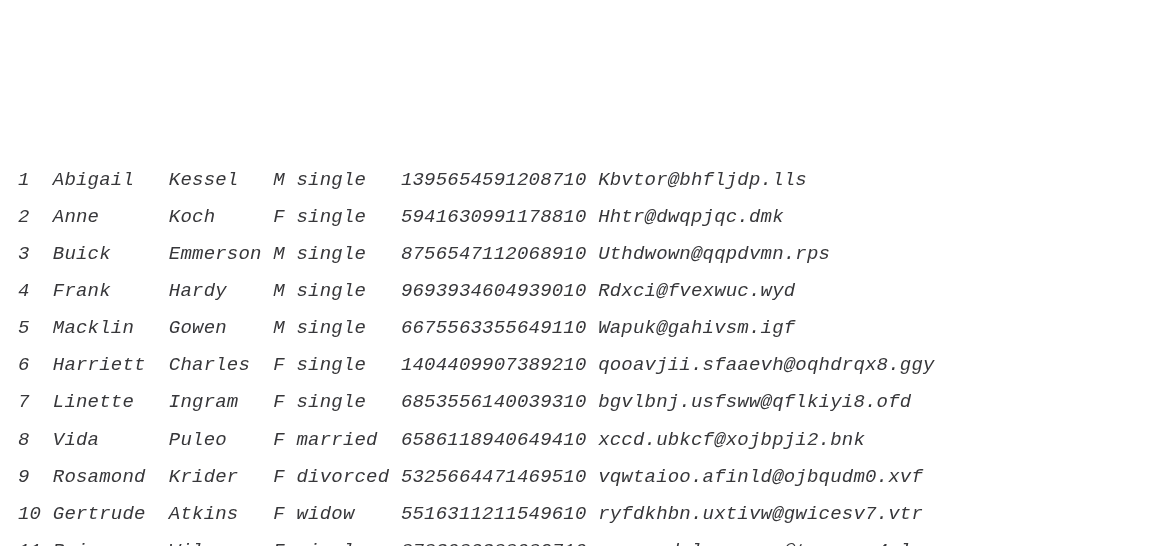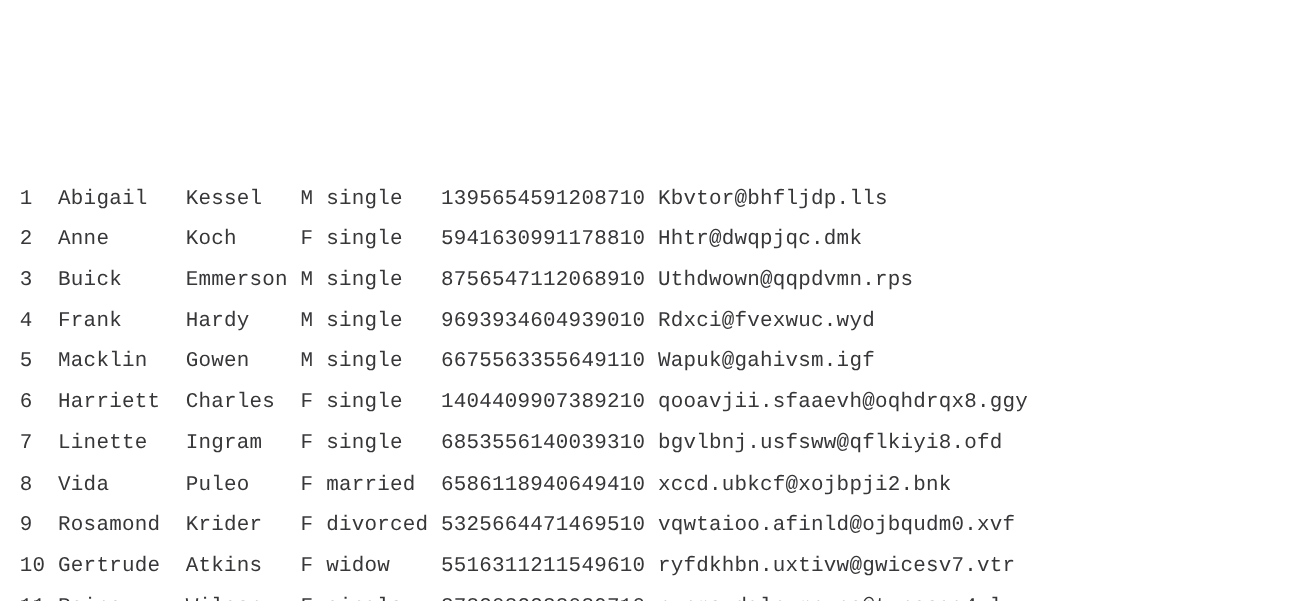--- a/index.html
+++ b/index.html
@@ -11,20 +11,21 @@
       font-family: "Courier New", Courier, monospace;
       font-size: 19px;
       color: #37373a;
       padding: 14px 18px;
       line-height: 1.95;
       white-space: pre;
       letter-spacing: 0.2px;
     }
     .row {
       display: block;
+      font-style: italic;
     }
     .cell {
       display: inline;
     }
   </style>
 </head>
 <body>
 
 
 

